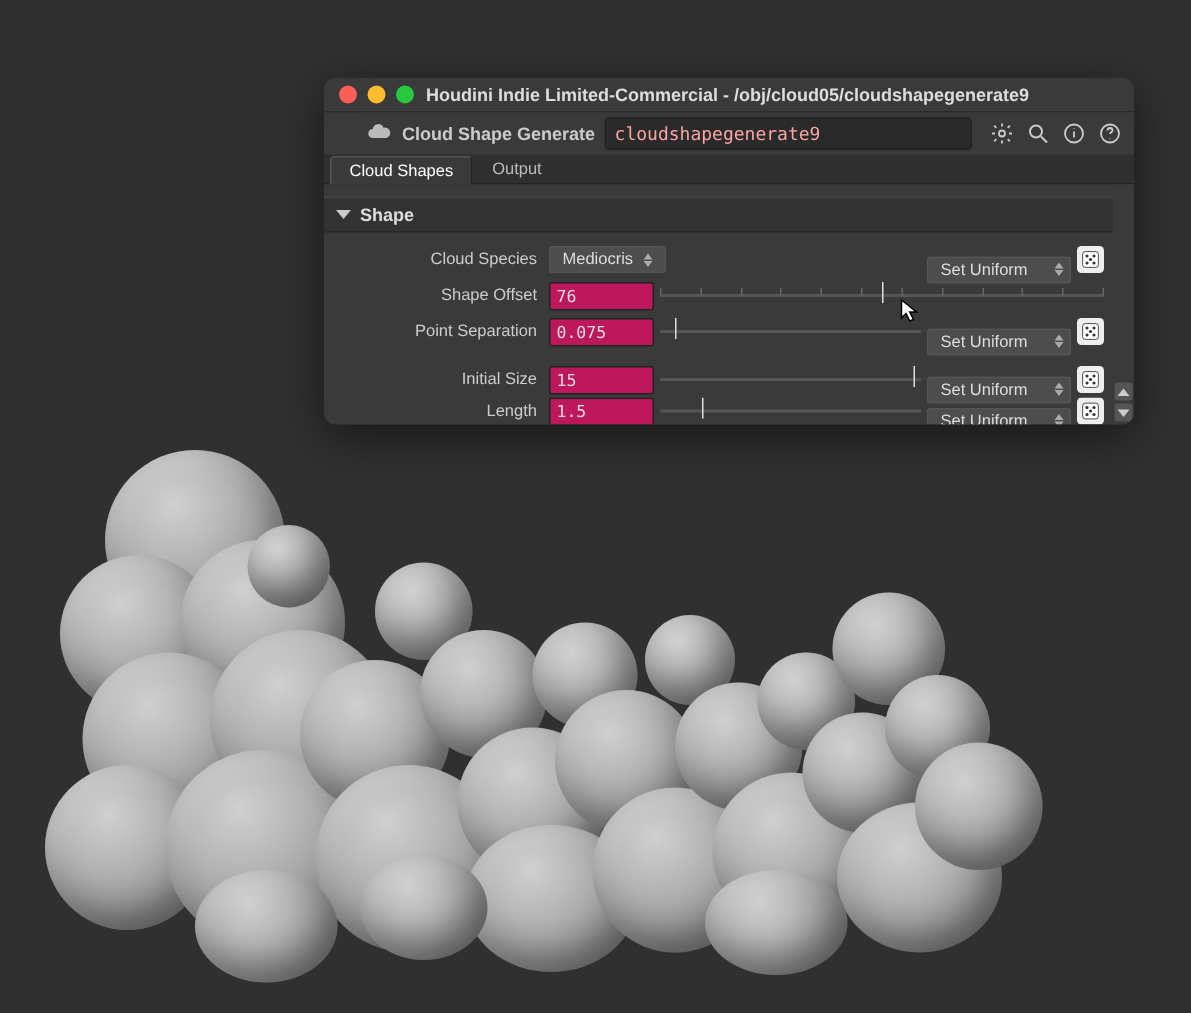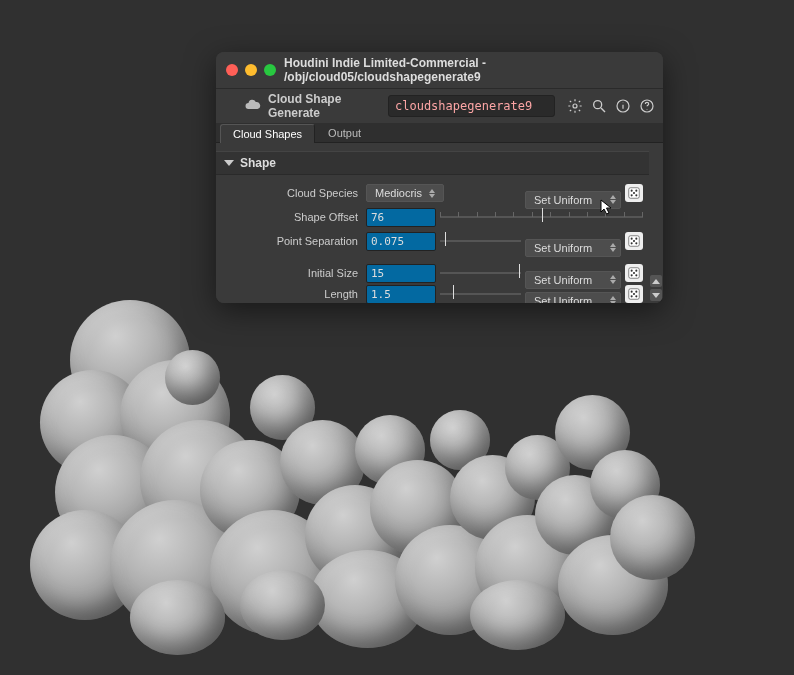--- a/index.html
+++ b/index.html
@@ -10,21 +10,21 @@
     font-family: sans-serif;
     font-size: 12px;
     color: #ddd;
     overflow: hidden;
     position: relative;
   }
   .window {
     position: absolute;
     left: 216px;
     top: 52px;
-    width: 447px;
+    width: 540px;
     background: #3a3a3a;
     border-radius: 8px;
     box-shadow: 0 8px 30px rgba(0,0,0,0.5);
     overflow: hidden;
   }
   .titlebar {
     display: flex;
     align-items: center;
     gap: 8px;
     padding: 4px 10px;
@@ -147,21 +147,21 @@
     border-bottom: 4px solid #aaa;
   }
   .triangle-updown::after {
     content: ""; width: 0; height: 0;
     border-left: 3px solid transparent; border-right: 3px solid transparent;
     border-top: 4px solid #aaa;
   }
   .spacer-flex { flex: 1; }
   .value-input {
     width: 70px;
-    background: #0369a1;
+    background: #be185d;
     border: 1px solid #222;
     color: #ddd;
     font-family: monospace;
     font-size: 11px;
     padding: 2px 4px;
     border-radius: 2px;
   }
   .slider-track {
     flex: 1;
     height: 10px;

